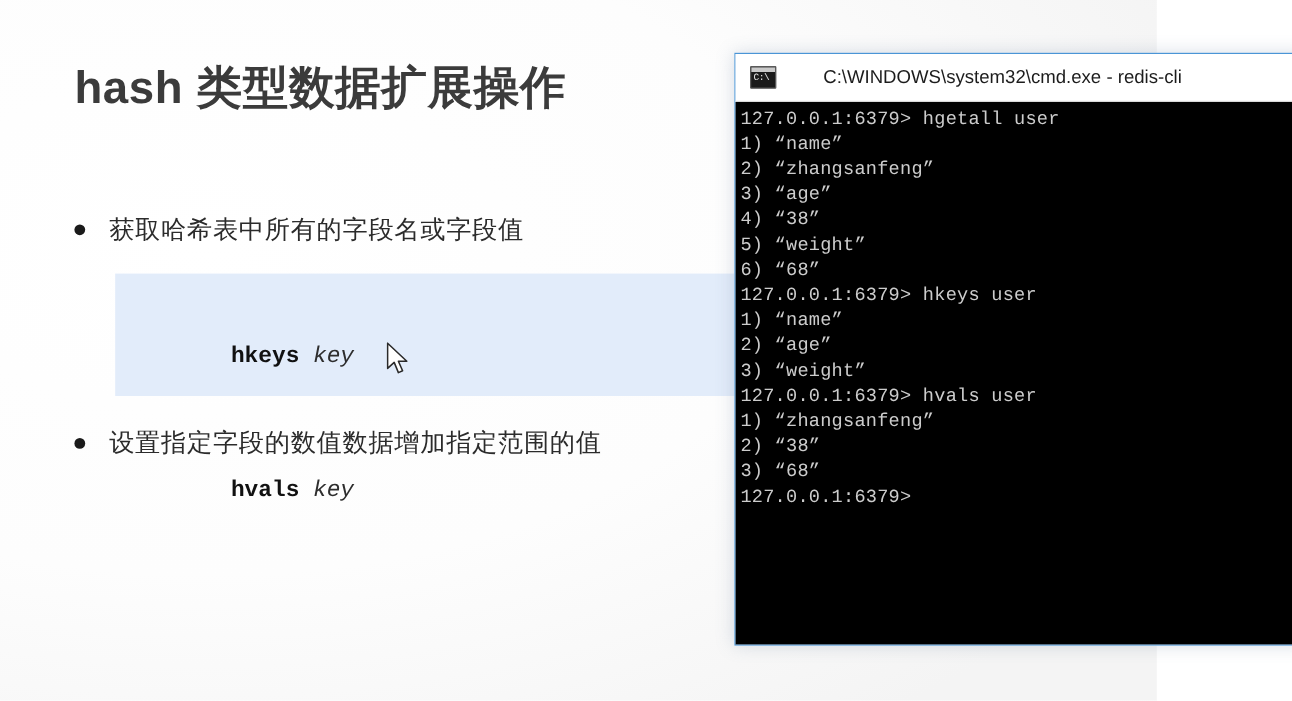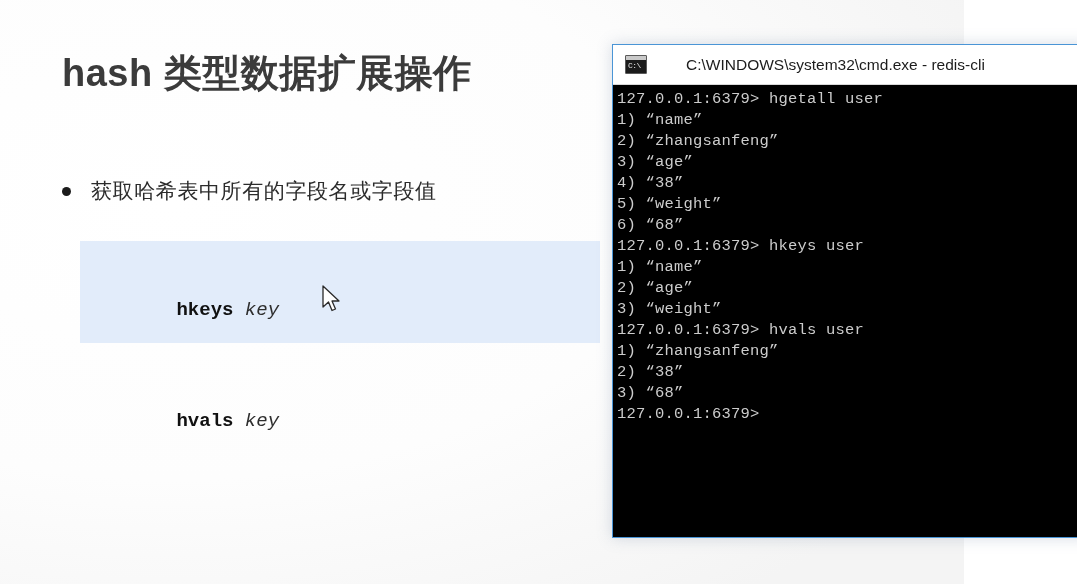--- a/index.html
+++ b/index.html
@@ -64,21 +64,21 @@
 
   
   .codeblock {
     position: absolute;
     left: 80px;
     width: 520px;
     background: #e2ecfa;
     box-sizing: border-box;
     padding: 14px 0 14px 28px;
   }
-  #code1 { top: 241px; height: 102px; }
+  #code1 { top: 228px; height: 102px; margin-left: 16px; }
   #code2 { top: 404px; height: 106px; }
   .code-line {
     font-family: "Liberation Mono", "DejaVu Sans Mono", monospace;
     font-size: 19px;
     line-height: 37px;
     color: #111111;
     white-space: pre;
   }
   .cmd-name { font-weight: bold; }
   .cmd-arg  { font-style: italic; color: #2e2e2e; }
@@ -180,20 +180,24 @@
 
   <div class="codeblock" id="code1">
     <div class="code-line">
       <span class="cmd-name">hkeys</span><span class="cmd-arg"> key</span>
     </div>
     <div class="code-line">
       <span class="cmd-name">hvals</span><span class="cmd-arg"> key</span>
     </div>
   </div>
 
+  <div class="bullet-row" id="bullet2">
+    <span class="bullet-dot"></span>
+    <span class="bullet-text">设置指定字段的数值数据增加指定范围的值</span>
+  </div>
 
 
   <svg id="cursor" viewBox="0 0 22 30">
     <polygon points="1,1 1,22 6.5,17 10,25.5 13.5,24 10,16 17,16" fill="#ffffff" stroke="#2a2a2a" stroke-width="1.3" stroke-linejoin="round"></polygon>
   </svg>
 
   <div id="cmd-window">
     <div id="cmd-titlebar">
       <span id="cmd-icon"></span>
       <span id="cmd-title-text">C:\WINDOWS\system32\cmd.exe - redis-cli</span>

